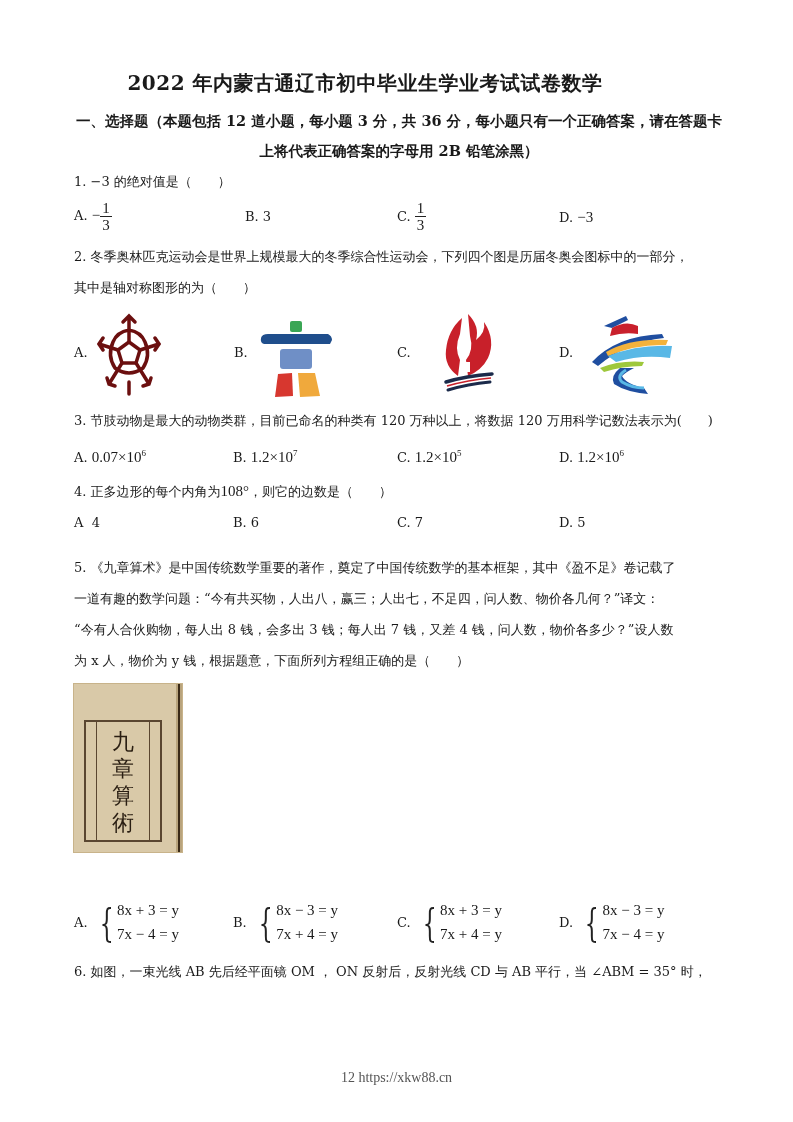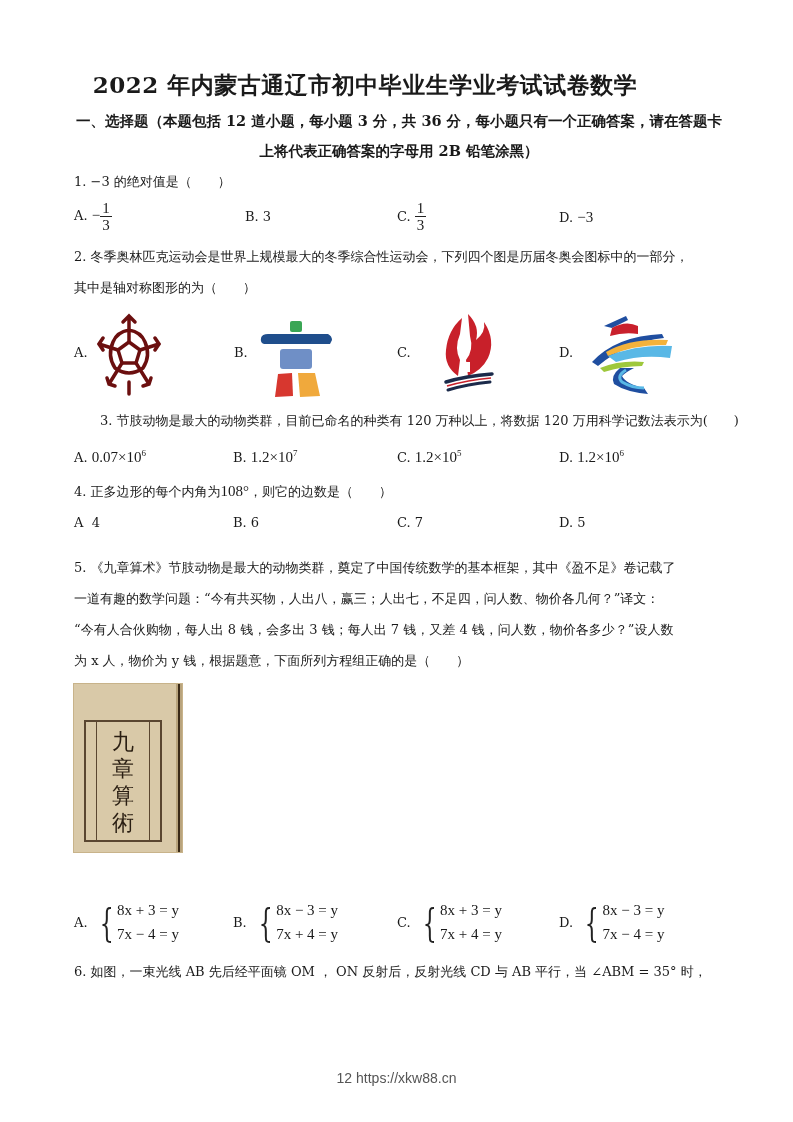--- a/index.html
+++ b/index.html
@@ -1,31 +1,31 @@
 <!DOCTYPE html>
 <html><head>
 <meta charset="utf-8">
 <style>
   html, body { margin:0; padding:0; background:#ffffff; }
   body { width:793px; height:1122px; position:relative; overflow:hidden;
          font-family:"DejaVu Serif", "Liberation Serif", serif; color:#1a1a1a; }
   .abs { position:absolute; }
-  .title { left:0; width:730px; top:70px; text-align:center; font-size:23px; font-weight:bold; letter-spacing:0.5px; }
+  .title { left:0; width:730px; top:70px; text-align:center; font-size:20px; font-weight:bold; letter-spacing:0.5px; }
   .section { left:74px; width:650px; top:106px; font-size:14.5px; font-weight:bold; line-height:30px;text-align:center; }
   .q { left:74px; width:660px; font-size:13px; line-height:31px; }
   .opt { font-size:13px; }
   .math { font-family:"Liberation Serif", "DejaVu Serif", serif; font-size:15px; }
   .mi { font-family:"Liberation Serif", serif; }
   .frac { display:inline-flex; flex-direction:column; align-items:center; vertical-align:middle; font-family:"Liberation Serif", serif; font-size:15px; line-height:16px; }
   .frac .num { border-bottom:1px solid #222; padding:0 2px; }
   .brace-sys { display:inline-flex; align-items:center; vertical-align:middle; }
   .brace { font-size:40px; line-height:40px; font-family:"DejaVu Serif", serif; transform:scaleX(0.55); margin-right:-2px; color:#222; }
   .eqs { display:flex; flex-direction:column; font-family:"Liberation Serif", serif; font-size:15px; line-height:24px; }
   sup { font-size:9px; }
-  .footer { left:0; width:793px; top:1070px; text-align:center; font-family:Liberation Sans, sans-serif; font-size:14px; color:#555; }
+  .footer { left:0; width:793px; top:1070px; text-align:center; font-family:Liberation Serif, serif; font-size:14px; color:#555; }
   .book { left:73px; top:683px; width:108px; height:168px; background:#d9c9a8; border:1px solid #c8b38a; box-shadow: inset -6px 0 0 #b9a47d; }
   .book .frame { position:absolute; left:10px; top:36px; width:74px; height:118px; border:2px solid #5a4630; }
   .book .inner { position:absolute; left:10px; right:10px; top:0; bottom:0; border-left:1px solid #5a4630; border-right:1px solid #5a4630; }
   .book .chars { position:absolute; left:0; right:0; top:6px; display:flex; flex-direction:column; align-items:center; font-family:"DejaVu Serif", serif; font-size:22px; line-height:27px; color:#2a1e12; }
   .book .spine { position:absolute; right:2px; top:0; bottom:0; width:2px; background:#3a2a18; }
 </style>
 </head>
 <body>
 
 <div class="abs title">2022 年内蒙古通辽市初中毕业生学业考试试卷数学</div>
@@ -99,21 +99,21 @@
   <path d="M18 14 L40 4 L42 8 L26 16 Z" fill="#1f4ea0"></path>
   <path d="M26 16 Q40 8 52 14 L52 22 Q38 20 24 24 Z" fill="#c9202c"></path>
   <path d="M6 50 Q30 24 76 22 L78 26 Q40 30 12 54 Z" fill="#1f4ea0"></path>
   <path d="M20 40 Q44 26 82 28 L80 33 Q50 32 22 44 Z" fill="#f3b23b"></path>
   <path d="M22 44 Q52 32 86 34 L84 46 Q56 42 30 50 Z" fill="#59b8e6"></path>
   <path d="M14 56 Q34 48 58 50 L56 54 Q36 54 18 60 Z" fill="#9ec83c"></path>
   <path d="M34 56 Q24 64 28 72 Q40 80 62 82 L58 76 Q40 72 36 64 Q40 60 48 56 Z" fill="#1f4ea0"></path>
   <path d="M40 58 Q30 64 36 70 Q46 76 58 76" stroke="#59b8e6" stroke-width="3" fill="none"></path>
 </svg>
 
-<div class="abs q" style="top:405px;margin-left:26px;">
+<div class="abs q" style="top:405px;">
   <span>3.</span> <span>节肢动物是最大的动物类群，目前已命名的种类有 120 万种以上，将数据 120 万用科学记数法表示为(　　)</span>
 </div>
 <div class="abs opt" style="left:74px; top:448px;">
   <span>A.</span>
   <span class="math"><span>0.07</span>×10<sup>6</sup></span>
 </div>
 <div class="abs opt" style="left:233px; top:448px;">
   <span>B.</span>
   <span class="math"><span>1.2</span>×10<sup>7</sup></span>
 </div>
@@ -136,21 +136,21 @@
   <span>B.</span> <span>6</span>
 </div>
 <div class="abs opt" style="left:397px; top:515px;">
   <span>C.</span> <span>7</span>
 </div>
 <div class="abs opt" style="left:559px; top:515px;">
   <span>D.</span> <span>5</span>
 </div>
 
 <div class="abs q" style="top:552px;">
-  <div><span>5.</span> <span>《九章算术》节肢动物是最大的动物类群，奠定了中国传统数学的基本框架，其中《盈不足》卷记载了</span></div>
+  <div><span>5.</span> <span>《九章算术》是中国传统数学重要的著作，奠定了中国传统数学的基本框架，其中《盈不足》卷记载了</span></div>
   <div>一道有趣的数学问题：“今有共买物，人出八，赢三；人出七，不足四，问人数、物价各几何？”译文：</div>
   <div>“今有人合伙购物，每人出 8 钱，会多出 3 钱；每人出 7 钱，又差 4 钱，问人数，物价各多少？”设人数</div>
   <div>为 x 人，物价为 y 钱，根据题意，下面所列方程组正确的是（　　）</div>
 </div>
 
 <div class="abs book">
   <div class="frame">
     <div class="inner"></div>
     <div class="chars">
       <span>九</span>

